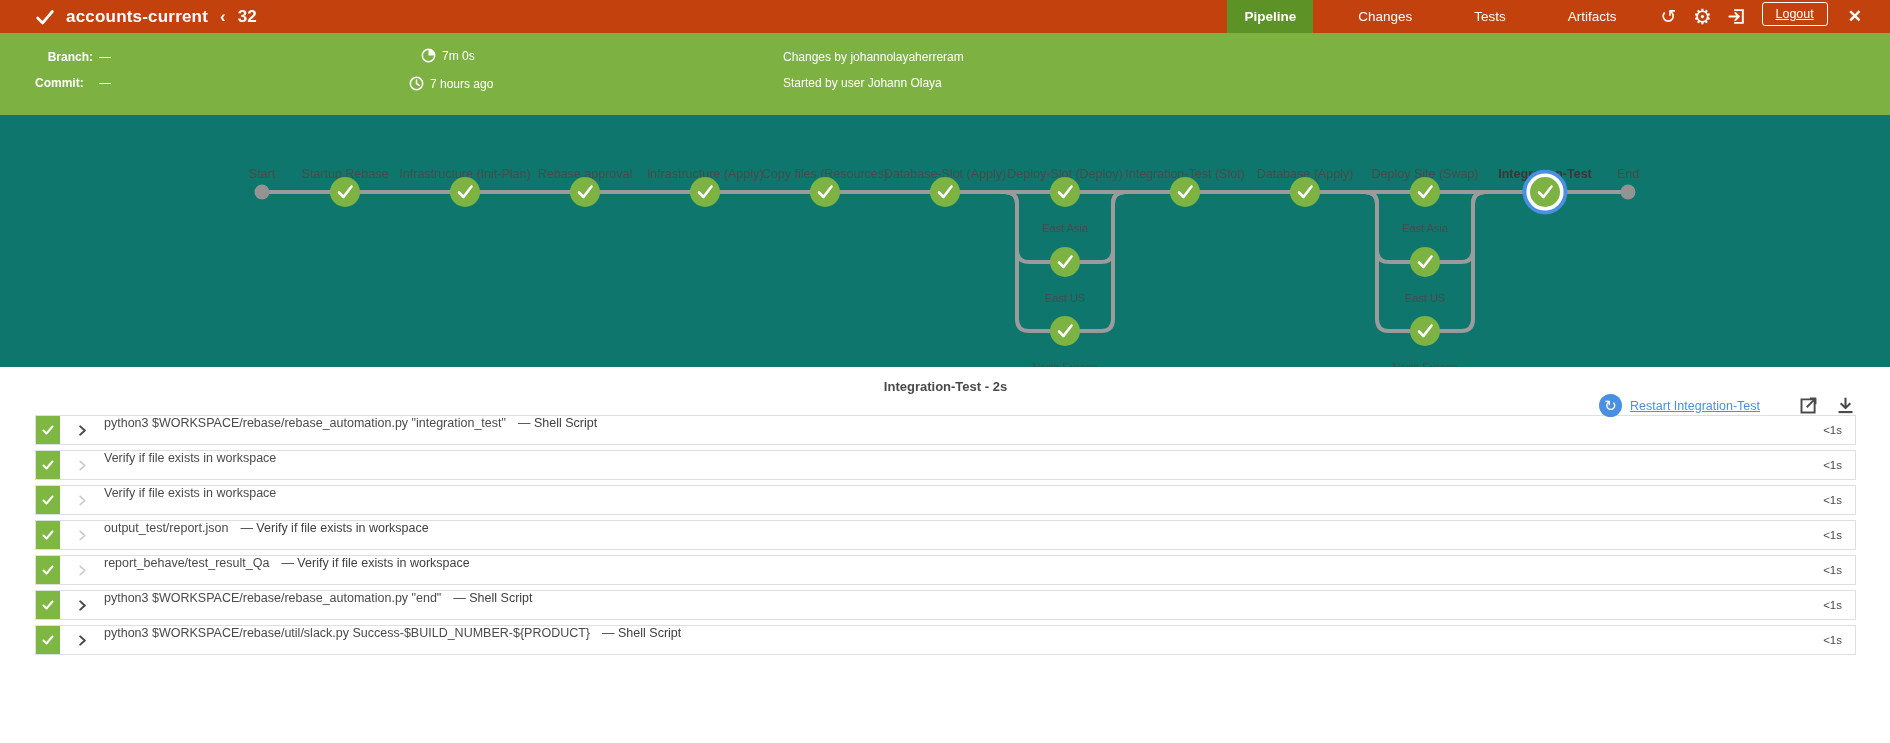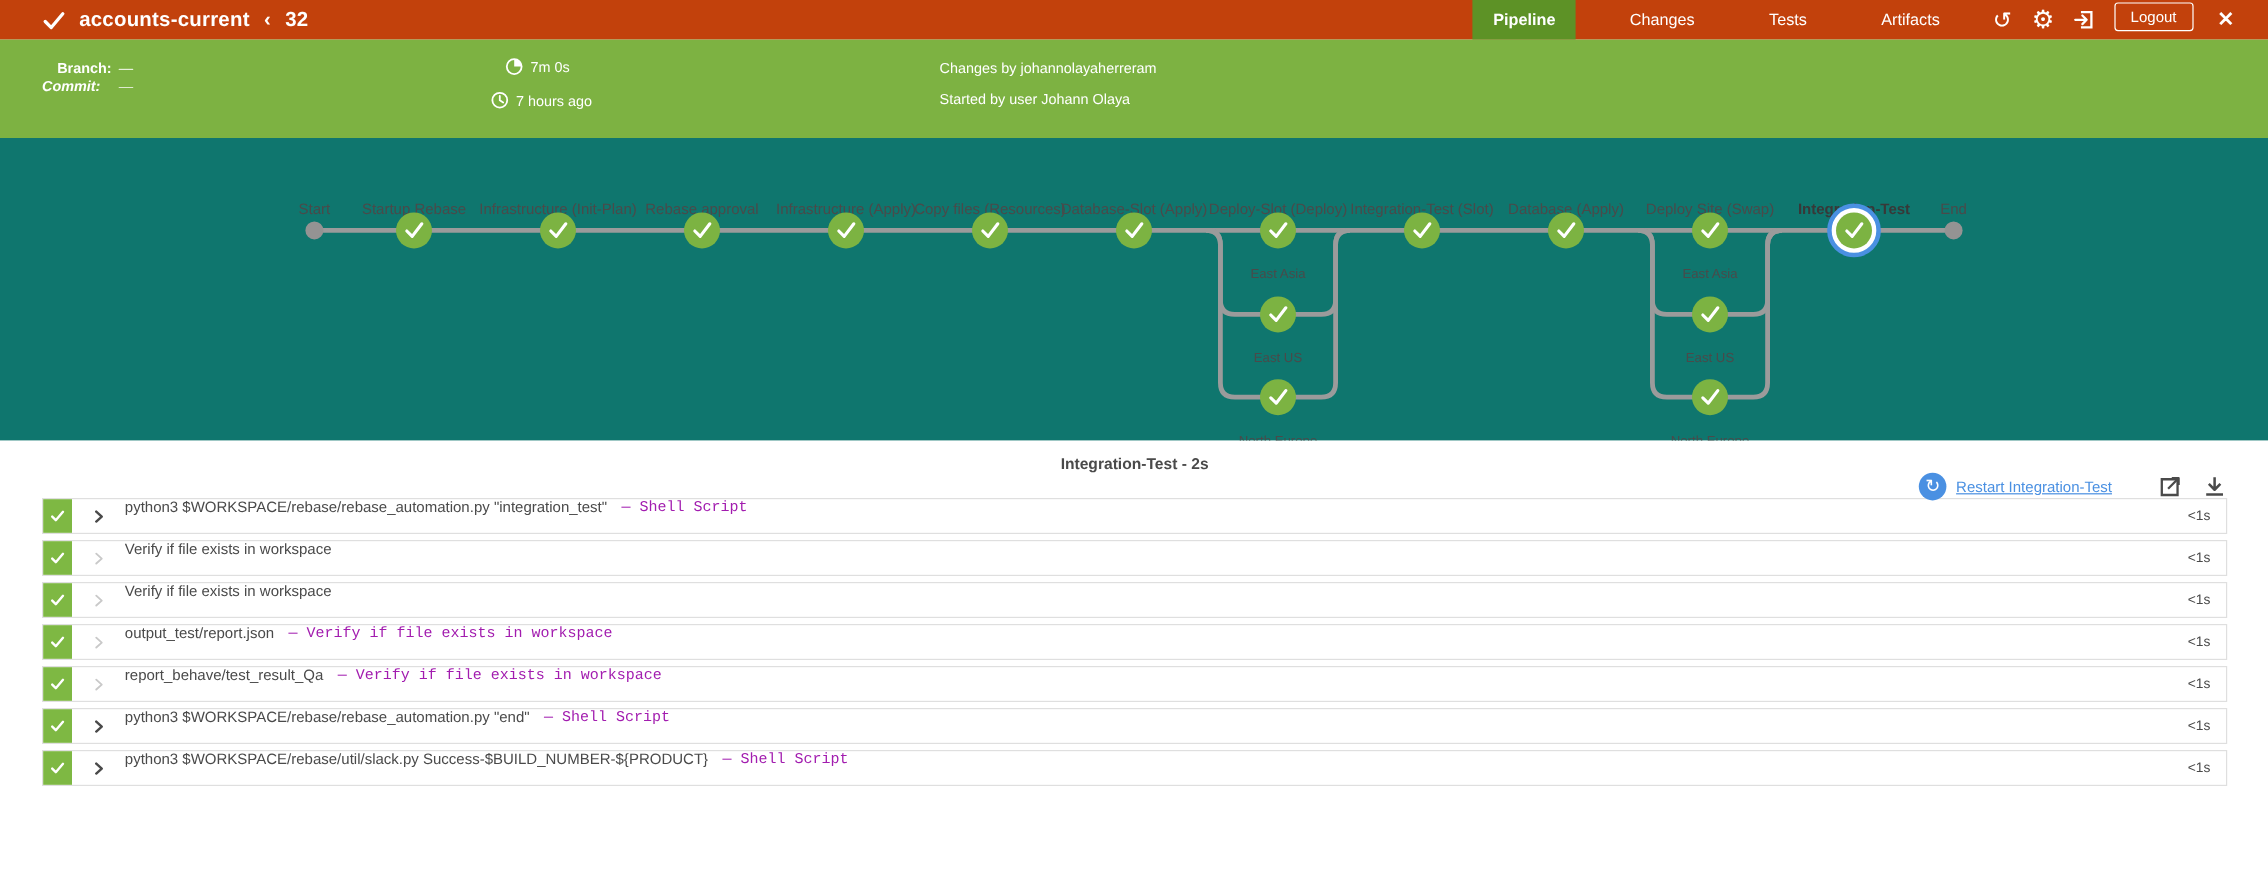--- a/index.html
+++ b/index.html
@@ -11,21 +11,21 @@
   .topbar-left { display:flex; align-items:center; padding-left:34px; gap:10px; }
   .title-check { width:22px; height:22px; }
   .run-title { font-size:17px; font-weight:700; letter-spacing:.2px; }
   .run-sep { font-size:17px; font-weight:700; margin:0 2px; }
   .run-number { font-size:17px; font-weight:700; }
   .topbar-right { margin-left:auto; display:flex; align-items:center; height:100%; padding-right:22px; }
   .tab { height:100%; display:flex; align-items:center; padding:0 17px; font-size:13.5px; cursor:pointer; }
   .tab.active { background:#5d9226; font-weight:700; }
   .icon-btn { width:34px; height:100%; display:flex; align-items:center; justify-content:center; cursor:pointer; font-size:19px; }
   .logout-btn { border:1px solid #fff; border-radius:3px; background:transparent; color:#fff;
-    font-size:12.5px; padding:4px 13px; margin:0 14px 5px 8px; cursor:pointer; font-family:inherit; }
+    font-size:12.5px; padding:4px 13px; margin:0 14px 5px 8px; cursor:pointer; font-family:inherit;text-decoration:underline; }
   .close-x { font-size:17px; font-weight:700; padding:0 6px; cursor:pointer; }
 
   
   .subheader { position:relative; height:82px; background:#7db242; color:#fff; font-size:12px; }
   .sh-item { position:absolute; display:flex; align-items:center; gap:6px; white-space:nowrap; }
   .sh-label { font-weight:700; display:inline-block; width:58px; }
   .sh-value { opacity:.95; }
   .sh-icon { width:15px; height:15px; }
 
   
@@ -39,21 +39,21 @@
   .restart-circle { width:23px; height:23px; border-radius:50%; background:#4a90e2; color:#fff;
     font-size:15px; line-height:23px; text-align:center; cursor:pointer; }
   .restart-link { color:#4a90e2; font-size:12.5px; text-decoration:underline; margin:0 22px 0 8px; cursor:pointer; }
   .act-icon { width:21px; height:21px; margin-left:16px; cursor:pointer; }
 
   .steps-list { margin:0 34px 0 35px; }
   .step-row { display:flex; align-items:stretch; height:30px; border:1px solid #dfdfdf; background:#fff; margin-bottom:5px; cursor:pointer; }
   .step-status { width:24px; background:#7eb843; display:flex; align-items:center; justify-content:center; flex:none; }
   .step-chevron { width:44px; display:flex; align-items:center; justify-content:center; flex:none; }
   .step-text { display:flex; align-items:flex-start; font-size:12.5px; color:#4a4a4a; white-space:nowrap; overflow:hidden; }
-  .step-text .secondary { color:#a21caf; margin-left:12px;font-family:Liberation Mono, monospace; }
+  .step-text .secondary { color:#404040; margin-left:12px; }
   .step-duration { margin-left:auto; padding-right:13px; display:flex; align-items:center; font-size:11.5px; color:#4a4a4a; flex:none; }
 </style>
 </head>
 <body>
 
 <div class="topbar">
   <div class="topbar-left">
     <svg class="title-check" viewBox="0 0 24 24">
       <path d="M4 13 L9.5 18.5 L20 6" fill="none" stroke="#ffffff" stroke-width="3" stroke-linecap="round" stroke-linejoin="round"></path>
     </svg>
@@ -79,21 +79,21 @@
     <button class="logout-btn">Logout</button>
     <span class="close-x">✕</span>
   </div>
 </div>
 
 <div class="subheader">
   <div class="sh-item" style="left:35px; top:17px;text-align:right;">
     <span class="sh-label">Branch:</span>
     <span class="sh-value">—</span>
   </div>
-  <div class="sh-item" style="left:35px; top:32px;font-style:italic;">
+  <div class="sh-item" style="left:35px; top:43px;">
     <span class="sh-label">Commit:</span>
     <span class="sh-value">—</span>
   </div>
   <div class="sh-item" style="left:421px; top:15px;">
     <svg class="sh-icon" viewBox="0 0 16 16">
       <circle cx="8" cy="8" r="6.6" fill="none" stroke="#ffffff" stroke-width="1.6"></circle>
       <path d="M8 8 L8 1.4 A6.6 6.6 0 0 1 14.6 8 Z" fill="#ffffff"></path>
     </svg>
     <span>7m 0s</span>
   </div>

